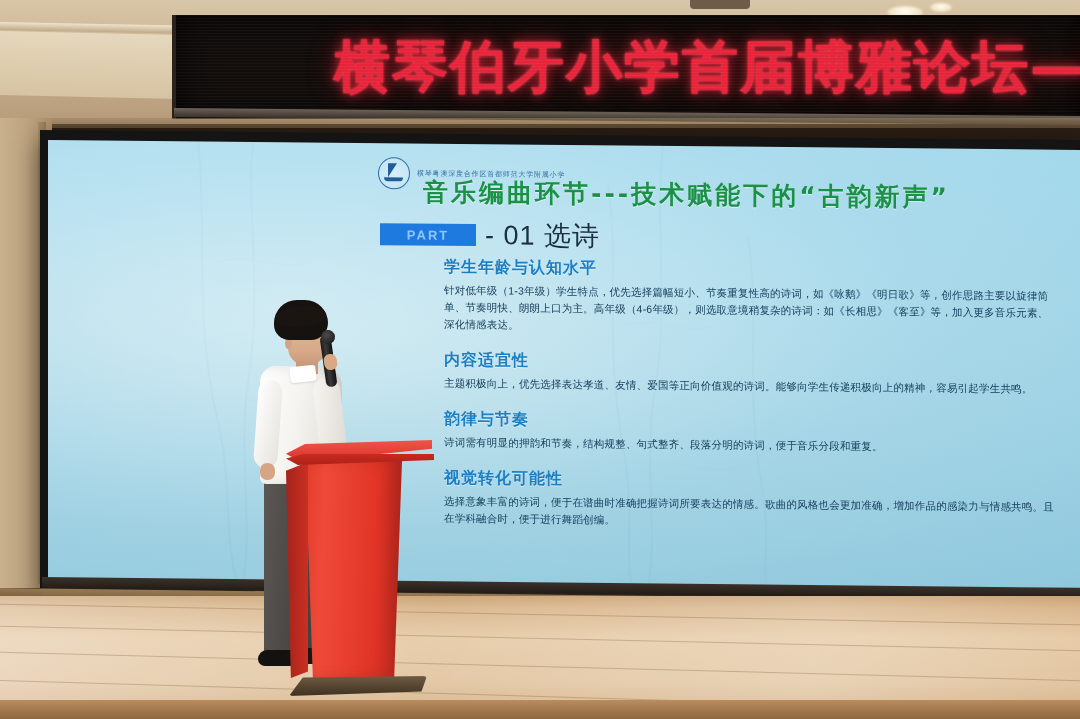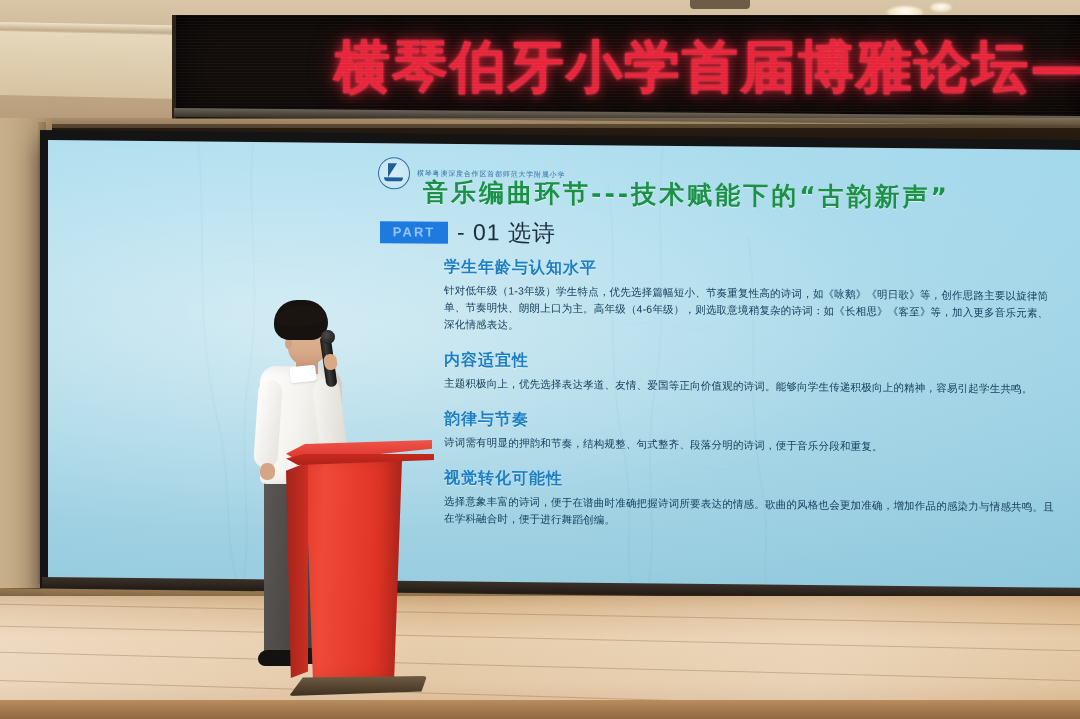--- a/index.html
+++ b/index.html
@@ -218,32 +218,32 @@
     font-family: "DejaVu Sans", "Liberation Sans", sans-serif;
   }
   .part-row {
     position: absolute;
     left: 332px; top: 73px;
     display: flex;
     align-items: center;
     gap: 9px;
   }
   .part-badge {
-    width: 68px; height: 22px;
+    width: 96px; height: 22px;
     background: #1f7ae0;
     color: #8fc6f7;
     font-size: 13px;
     letter-spacing: 2px;
     display: flex;
     align-items: center;
     justify-content: center;
     font-weight: 600;
   }
   .part-label {
-    font-size: 23px;
+    font-size: 27px;
     color: #1b2f40;
     letter-spacing: 1px;
     white-space: nowrap;
   }
 
   .sections {
     position: absolute;
     left: 396px; top: 113px;
     width: 620px;
   }

